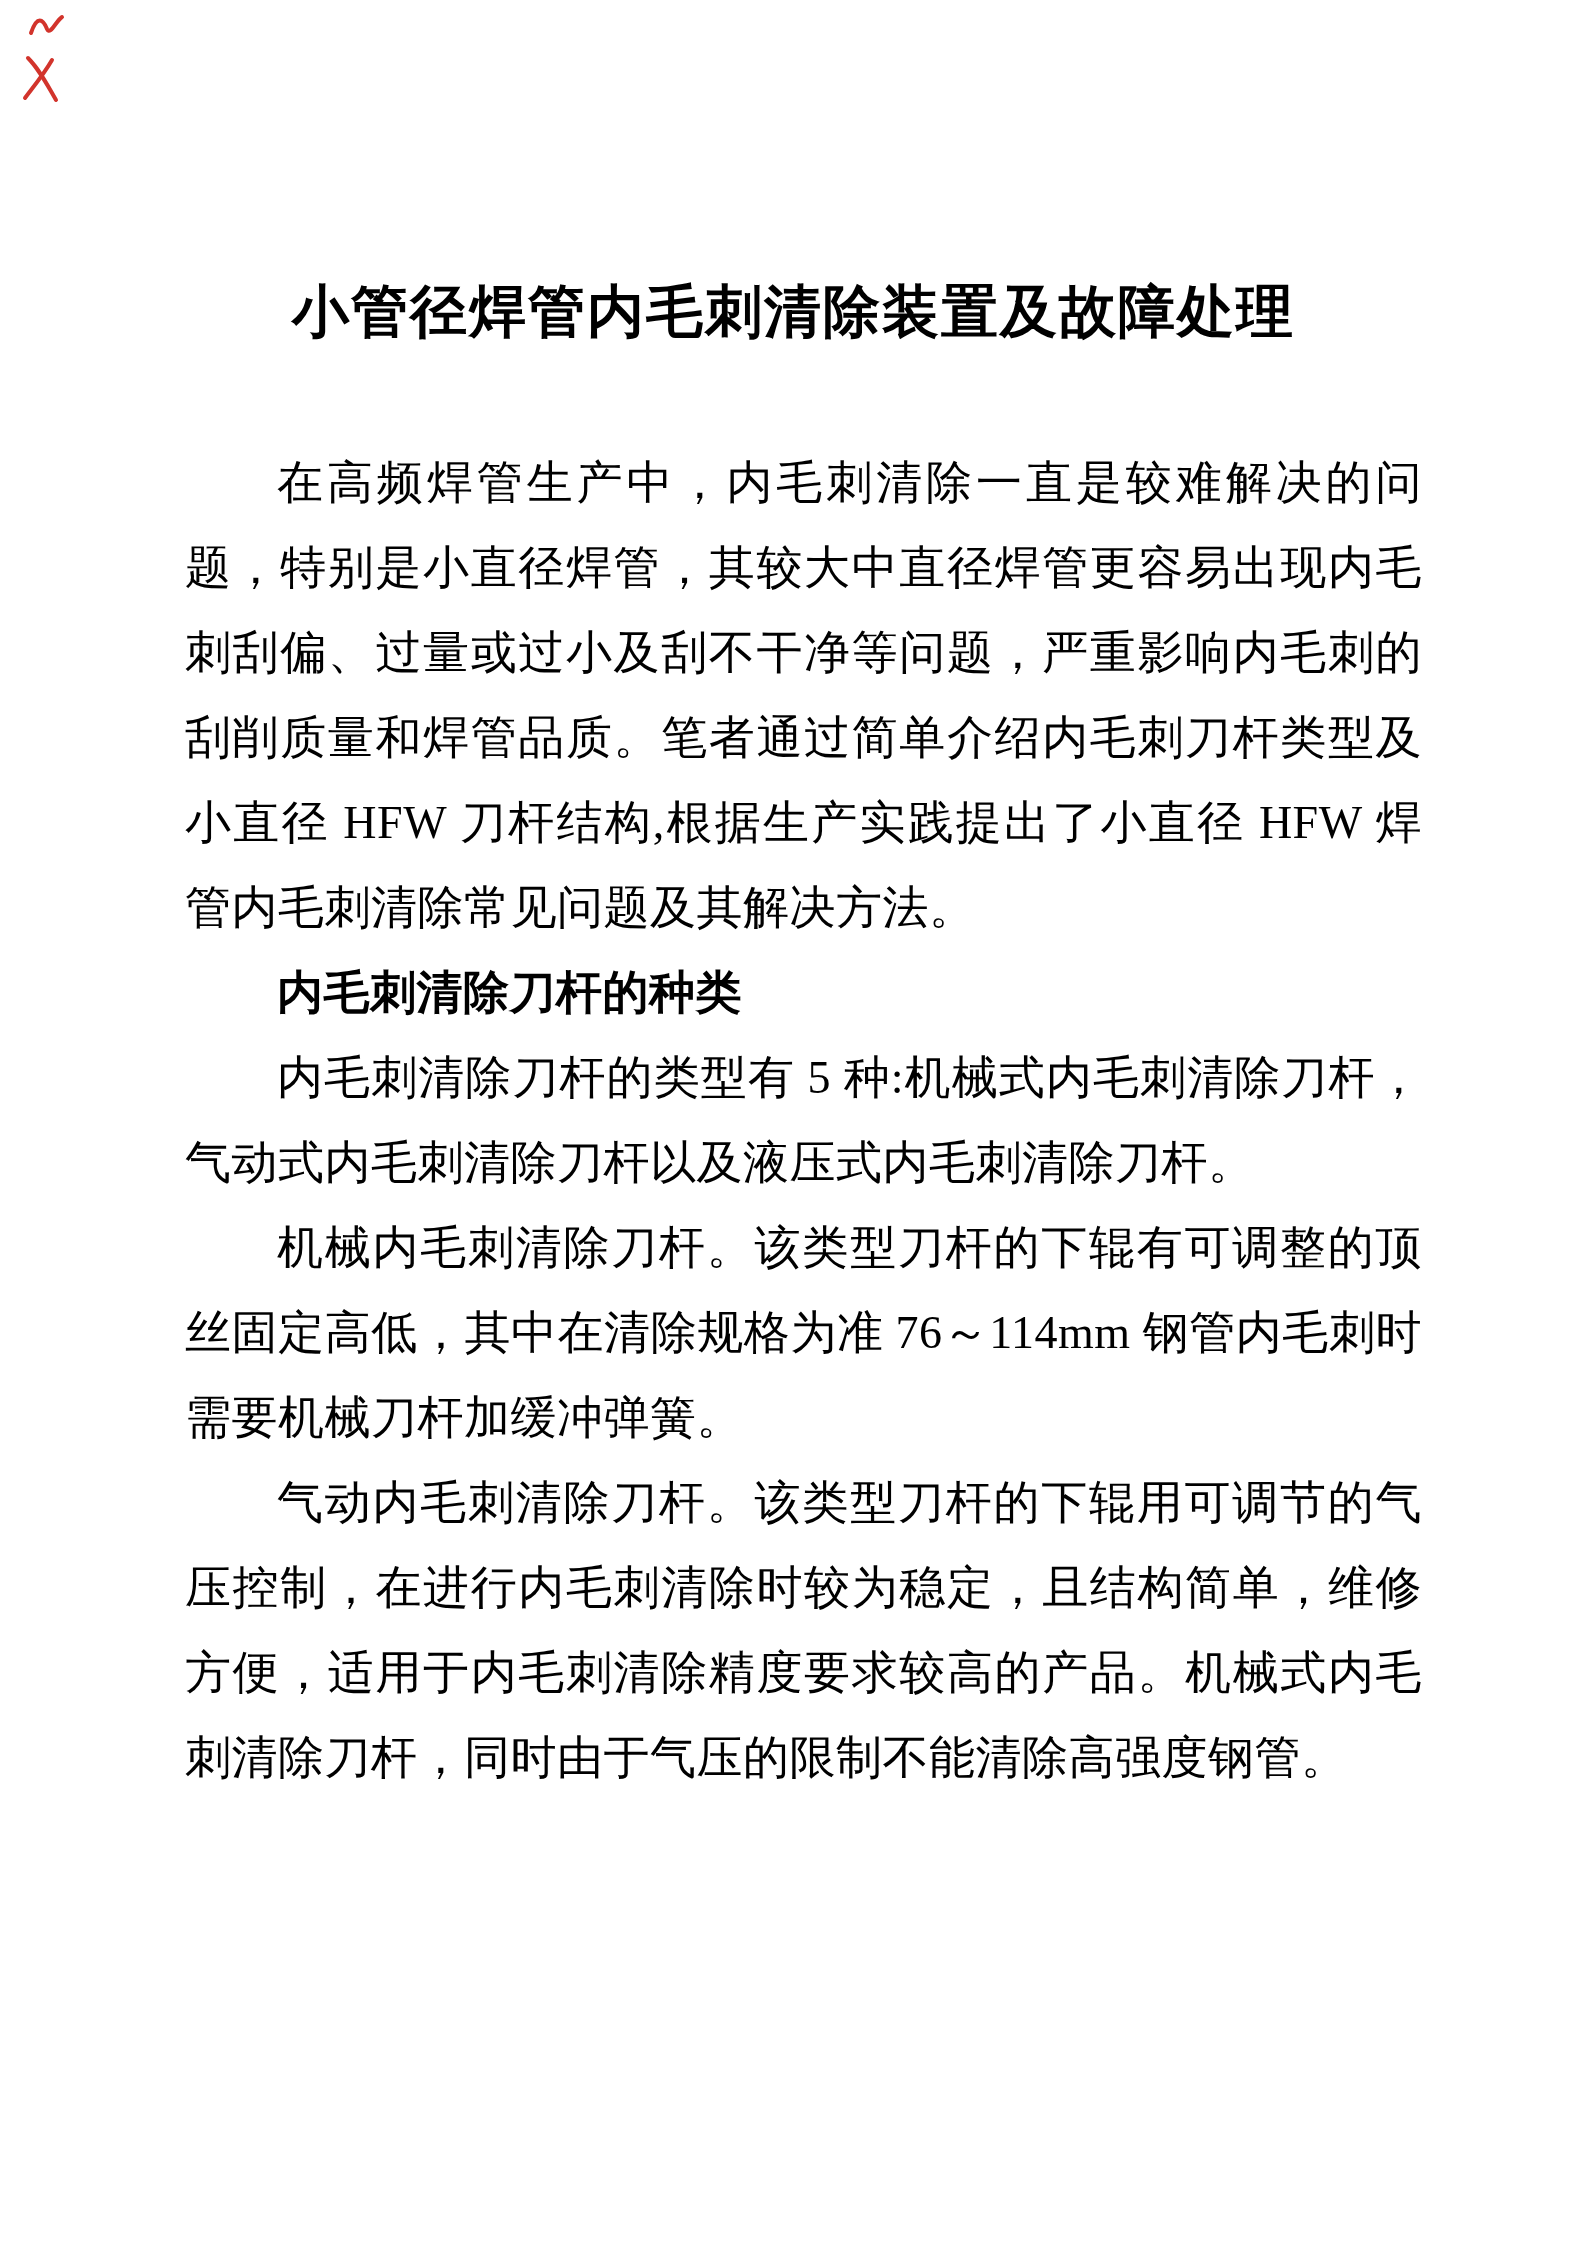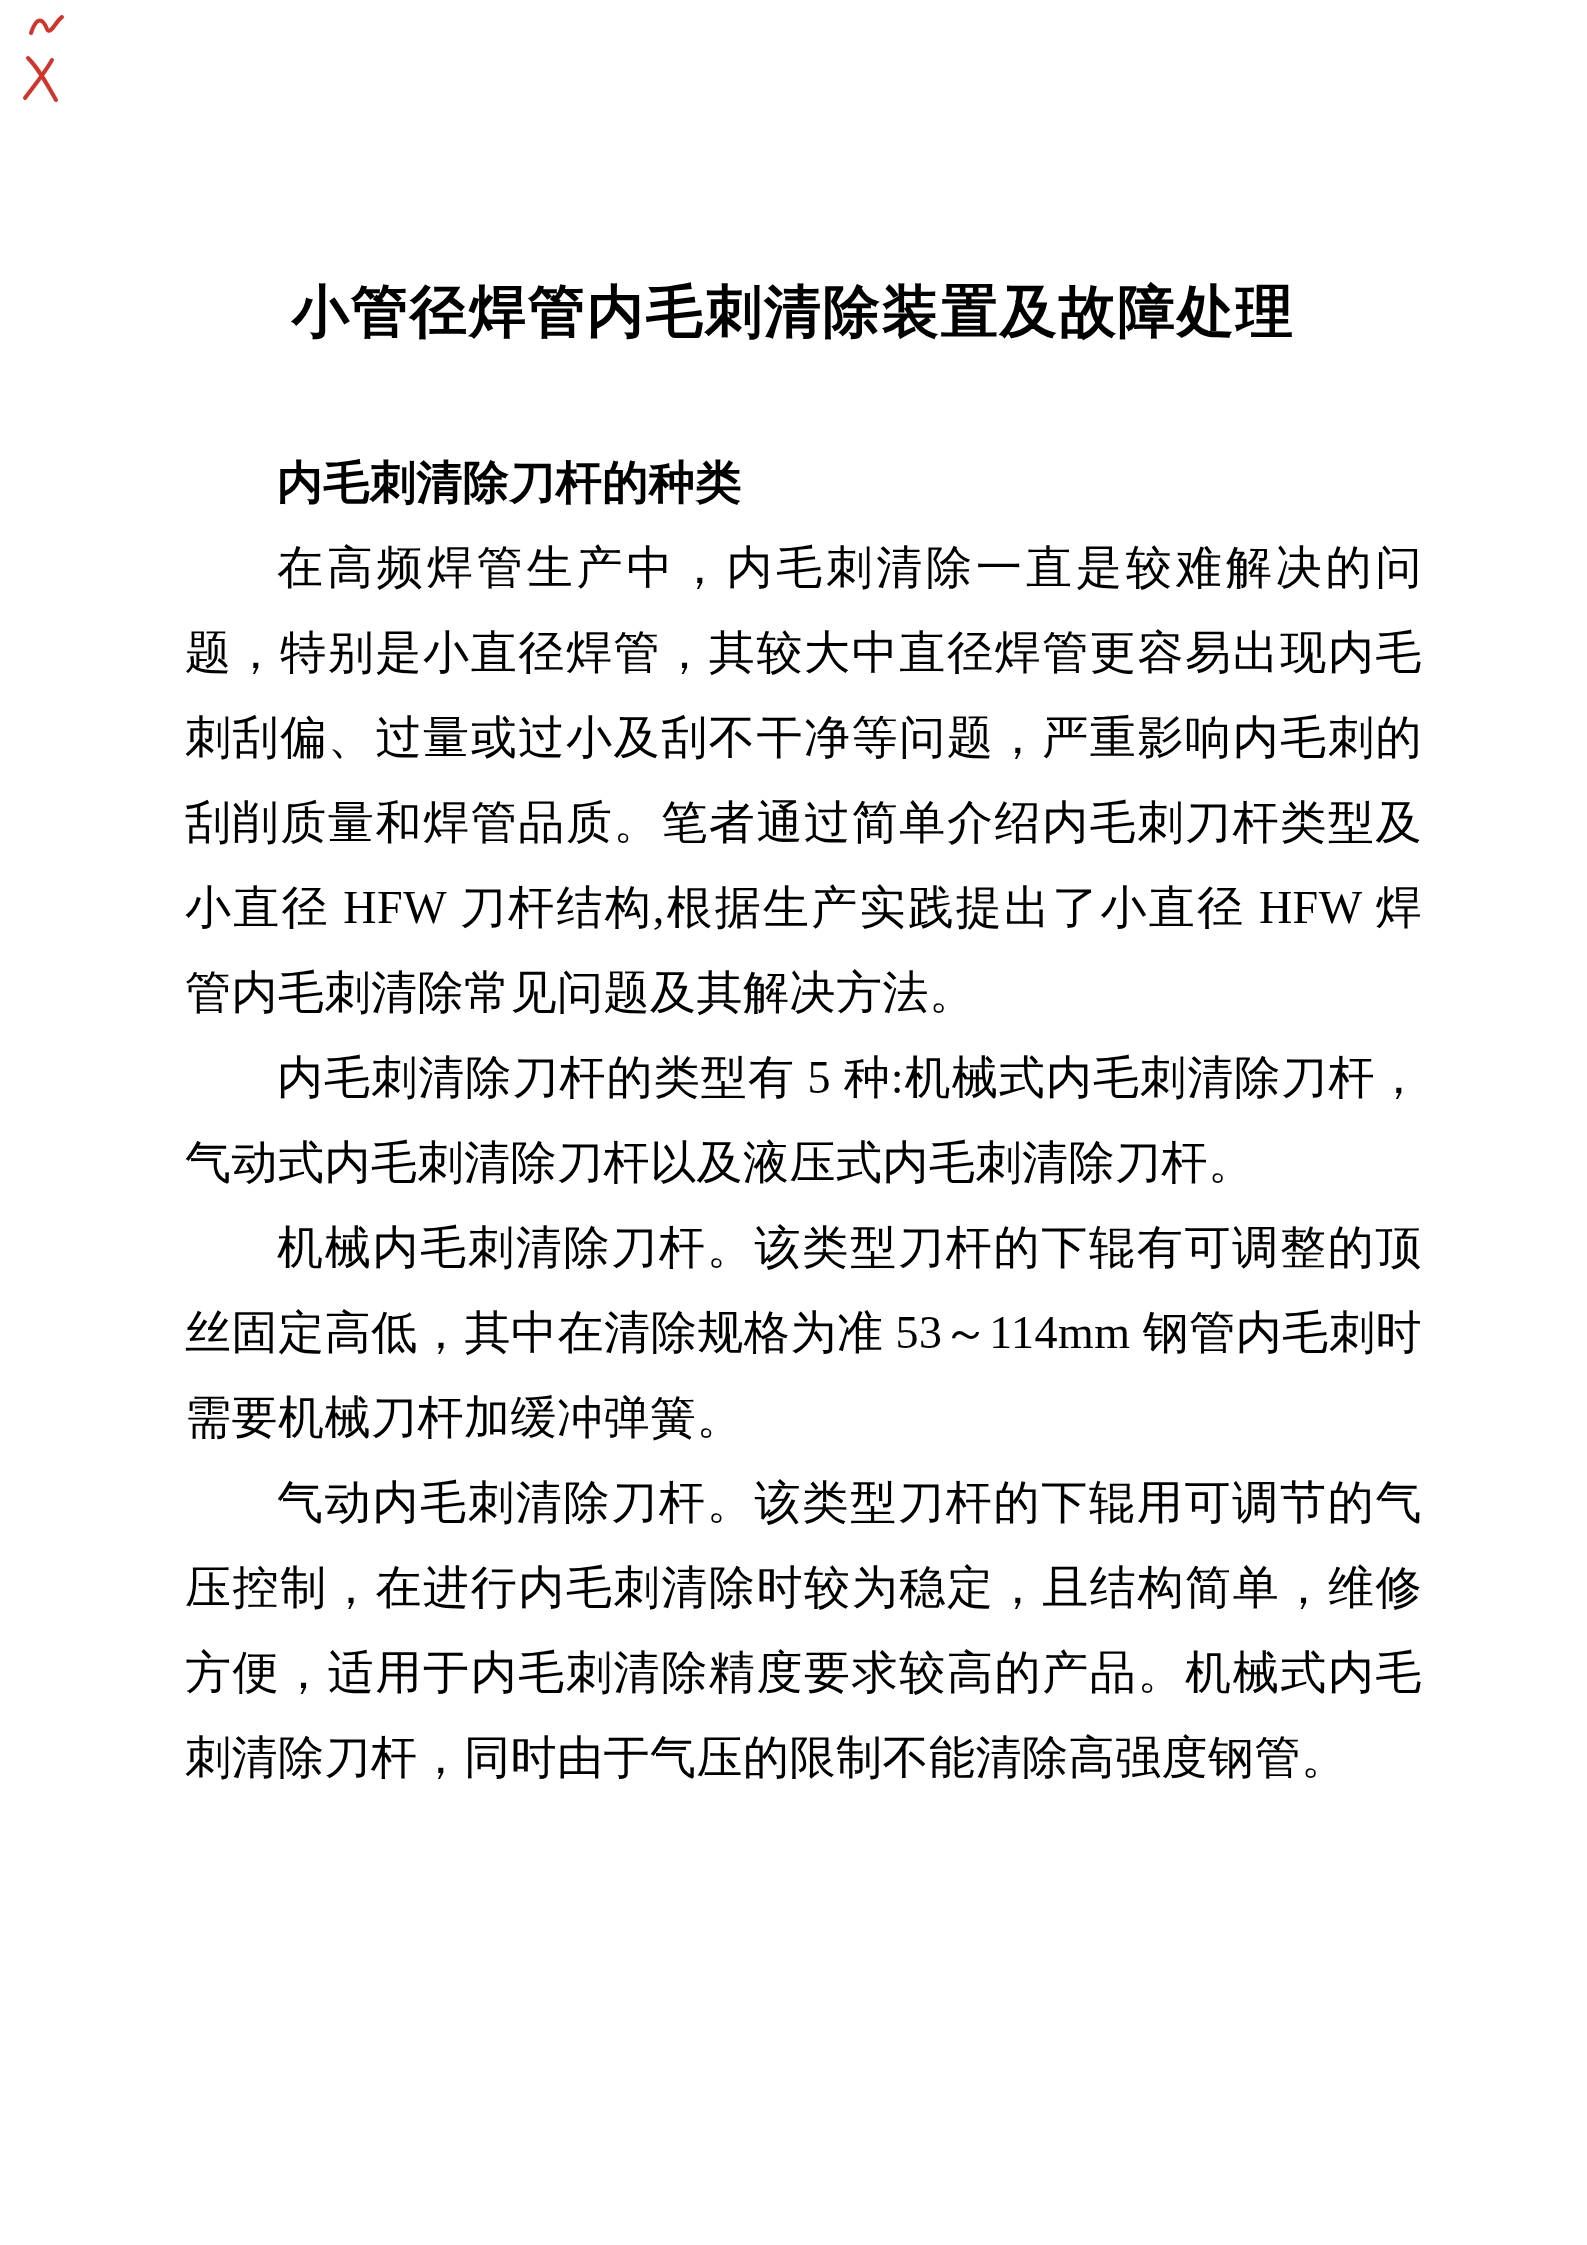--- a/index.html
+++ b/index.html
@@ -65,20 +65,20 @@
   </svg>
 
   <svg class="corner-mark m2" width="48" height="56" viewBox="0 0 48 56">
     <path d="M10 8 C 20 18, 28 32, 38 50" fill="none" stroke="#d2342c" stroke-width="4" stroke-linecap="round"></path>
     <path d="M34 10 C 26 24, 16 36, 7 48" fill="none" stroke="#d2342c" stroke-width="4" stroke-linecap="round"></path>
   </svg>
 
   <h1 class="doc-title">小管径焊管内毛刺清除装置及故障处理</h1>
 
   <div class="content">
+      <p class="para">在高频焊管生产中，内毛刺清除一直是较难解决的问题，特别是小直径焊管，其较大中直径焊管更容易出现内毛刺刮偏、过量或过小及刮不干净等问题，严重影响内毛刺的刮削质量和焊管品质。笔者通过简单介绍内毛刺刀杆类型及小直径 HFW 刀杆结构,根据生产实践提出了小直径 HFW 焊管内毛刺清除常见问题及其解决方法。</p>
       <p class="para heading">内毛刺清除刀杆的种类</p>
-      <p class="para">在高频焊管生产中，内毛刺清除一直是较难解决的问题，特别是小直径焊管，其较大中直径焊管更容易出现内毛刺刮偏、过量或过小及刮不干净等问题，严重影响内毛刺的刮削质量和焊管品质。笔者通过简单介绍内毛刺刀杆类型及小直径 HFW 刀杆结构,根据生产实践提出了小直径 HFW 焊管内毛刺清除常见问题及其解决方法。</p>
       <p class="para">内毛刺清除刀杆的类型有 5 种:机械式内毛刺清除刀杆，气动式内毛刺清除刀杆以及液压式内毛刺清除刀杆。</p>
-      <p class="para">机械内毛刺清除刀杆。该类型刀杆的下辊有可调整的顶丝固定高低，其中在清除规格为准 53～114mm 钢管内毛刺时需要机械刀杆加缓冲弹簧。</p>
+      <p class="para">机械内毛刺清除刀杆。该类型刀杆的下辊有可调整的顶丝固定高低，其中在清除规格为准 76～114mm 钢管内毛刺时需要机械刀杆加缓冲弹簧。</p>
       <p class="para">气动内毛刺清除刀杆。该类型刀杆的下辊用可调节的气压控制，在进行内毛刺清除时较为稳定，且结构简单，维修方便，适用于内毛刺清除精度要求较高的产品。机械式内毛刺清除刀杆，同时由于气压的限制不能清除高强度钢管。</p>
     </div>
 
 </div>
 
 </body></html>

